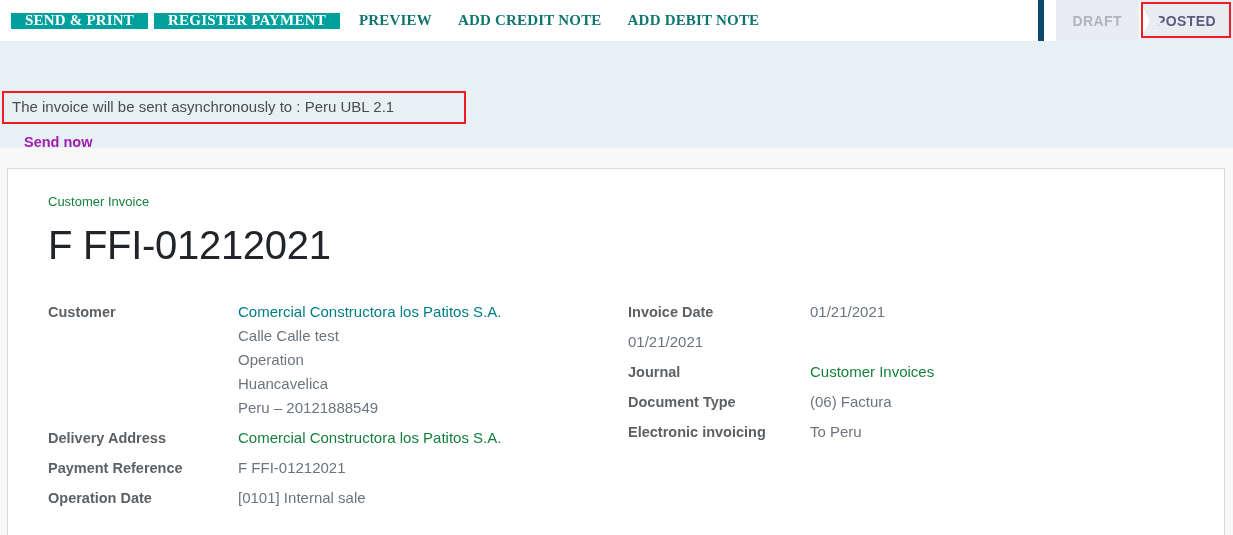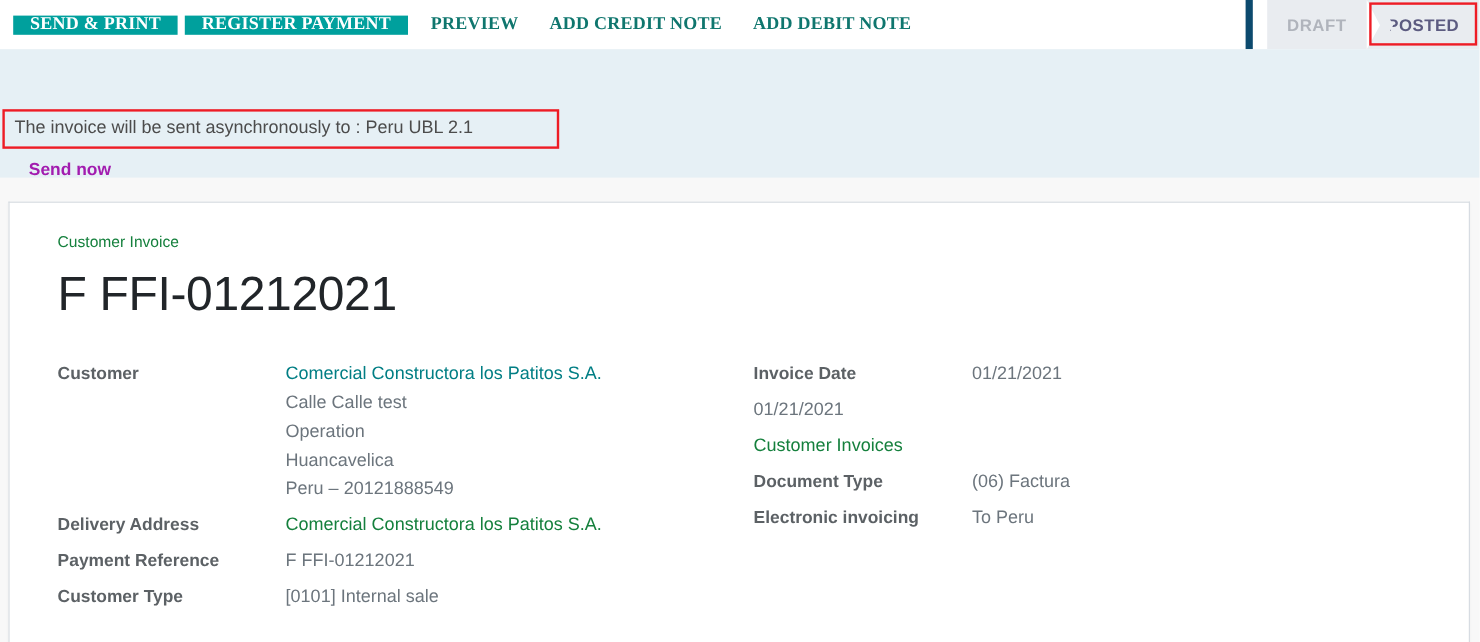--- a/index.html
+++ b/index.html
@@ -292,38 +292,39 @@
             <div class="field-label">Delivery Address</div>
             <div class="field-value link">Comercial Constructora los Patitos S.A.</div>
           </div>
 
           <div class="field-row">
             <div class="field-label">Payment Reference</div>
             <div class="field-value">F FFI-01212021</div>
           </div>
 
           <div class="field-row">
-            <div class="field-label">Customer Type</div>
+            <div class="field-label">Operation Date</div>
             <div class="field-value">[0101] Internal sale</div>
           </div>
 
         </div>
 
         <div class="col-right">
 
           <div class="field-row">
             <div class="field-label right-col">Invoice Date</div>
             <div class="field-value">01/21/2021</div>
           </div>
 
           <div class="field-row">
             <div class="field-value">01/21/2021</div>
           </div>
 
           <div class="field-row">
+            <div class="field-label right-col">Journal</div>
             <div class="field-value link">Customer Invoices</div>
           </div>
 
           <div class="field-row">
             <div class="field-label right-col">Document Type</div>
             <div class="field-value">(06) Factura</div>
           </div>
 
           <div class="field-row">
             <div class="field-label right-col">Electronic invoicing</div>

